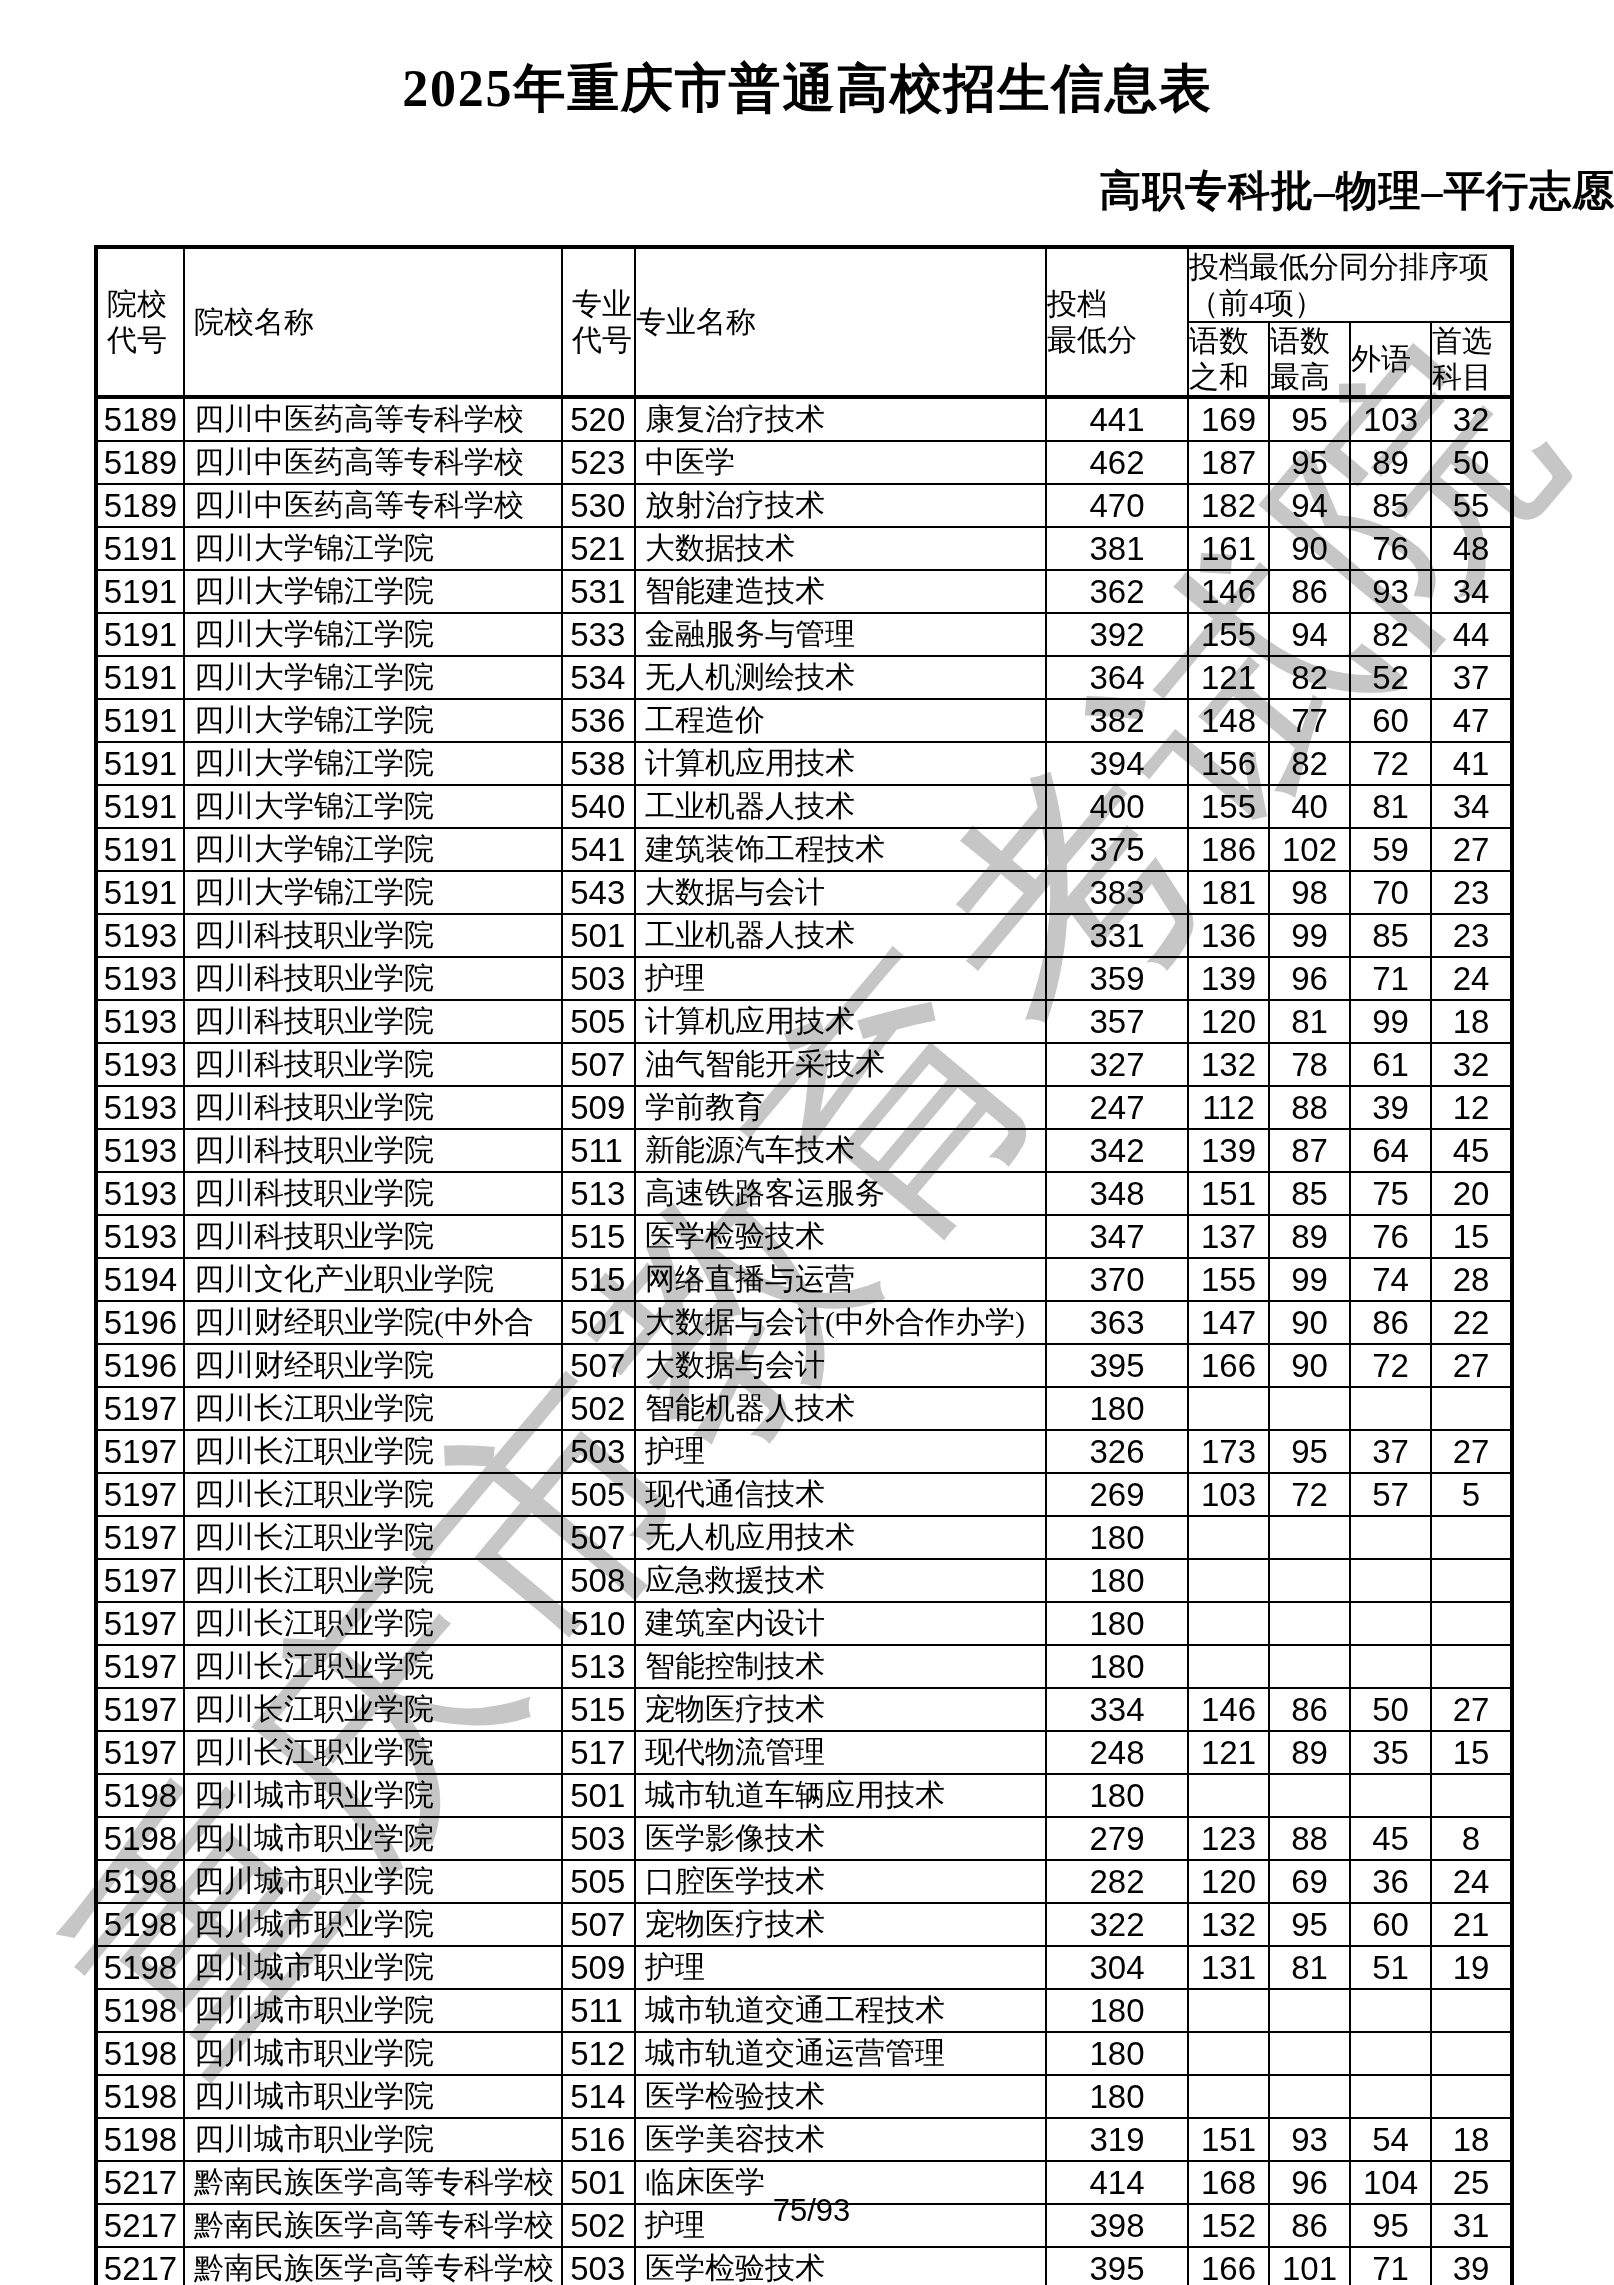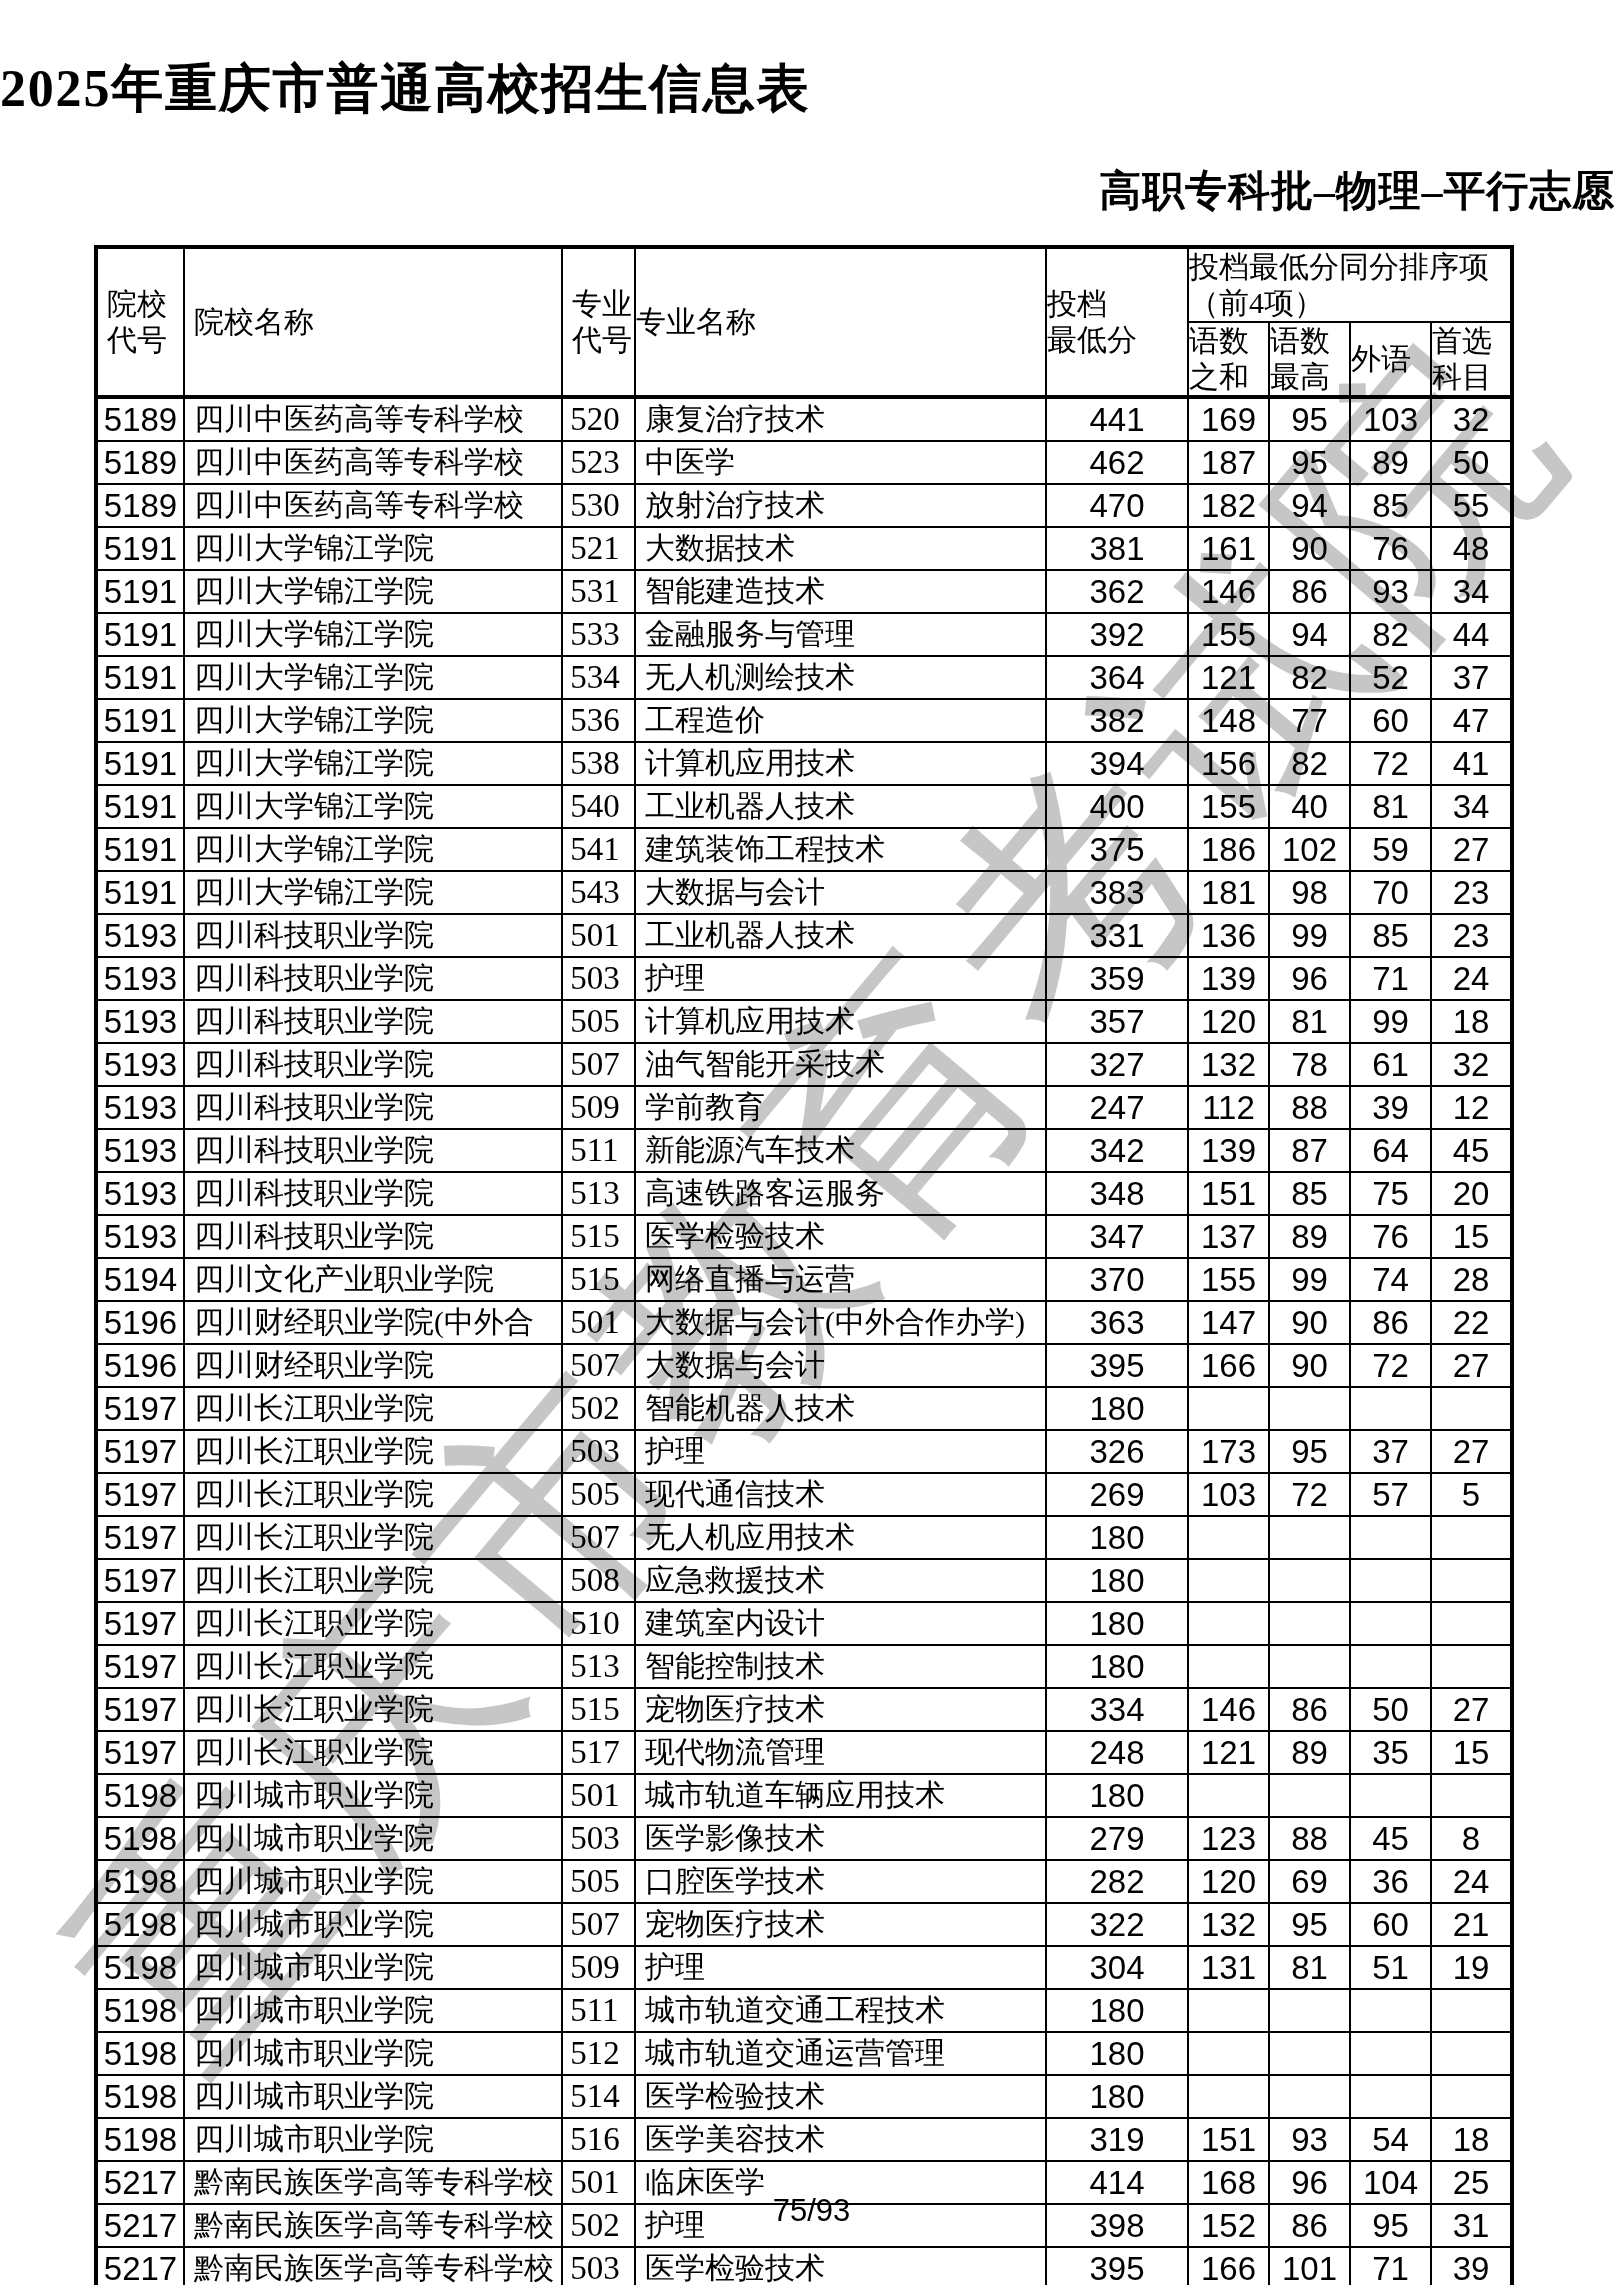--- a/index.html
+++ b/index.html
@@ -18,21 +18,21 @@
     transform:translate(-50%,-50%) rotate(-50deg);
     font-size:255px;
     letter-spacing:12.7px;
     color:#c6c6c6;
     white-space:nowrap;
     z-index:0;
     font-family:"Liberation Serif",serif;
   }
   .page-title{
     position:absolute;top:54px;left:0;width:100%;
-    text-align:left;
+    text-align:center;
     font-size:52px;font-weight:bold;
     letter-spacing:1.8px;
     z-index:1;
   }
   .page-subtitle{
     position:absolute;top:163px;left:0;width:100%;
     text-align:right;
     font-size:42px;font-weight:bold;
     letter-spacing:0.9px;
     z-index:1;
@@ -68,21 +68,21 @@
     vertical-align:middle;
     overflow:hidden;
   }
   td.num{
     font-family:"Liberation Sans",sans-serif;
     font-size:33px;
     text-align:center;
     white-space:nowrap;
   }
   td.code-left{
-    font-family:Liberation Serif, serif;
+    font-family:Liberation Sans, sans-serif;
     font-size:33px;
     text-align:left;
     padding-left:7.2px;
     white-space:nowrap;
     margin-left:28px;
   }
   td.cn{
     font-size:30px;
     text-align:left;
     padding-left:9px;

